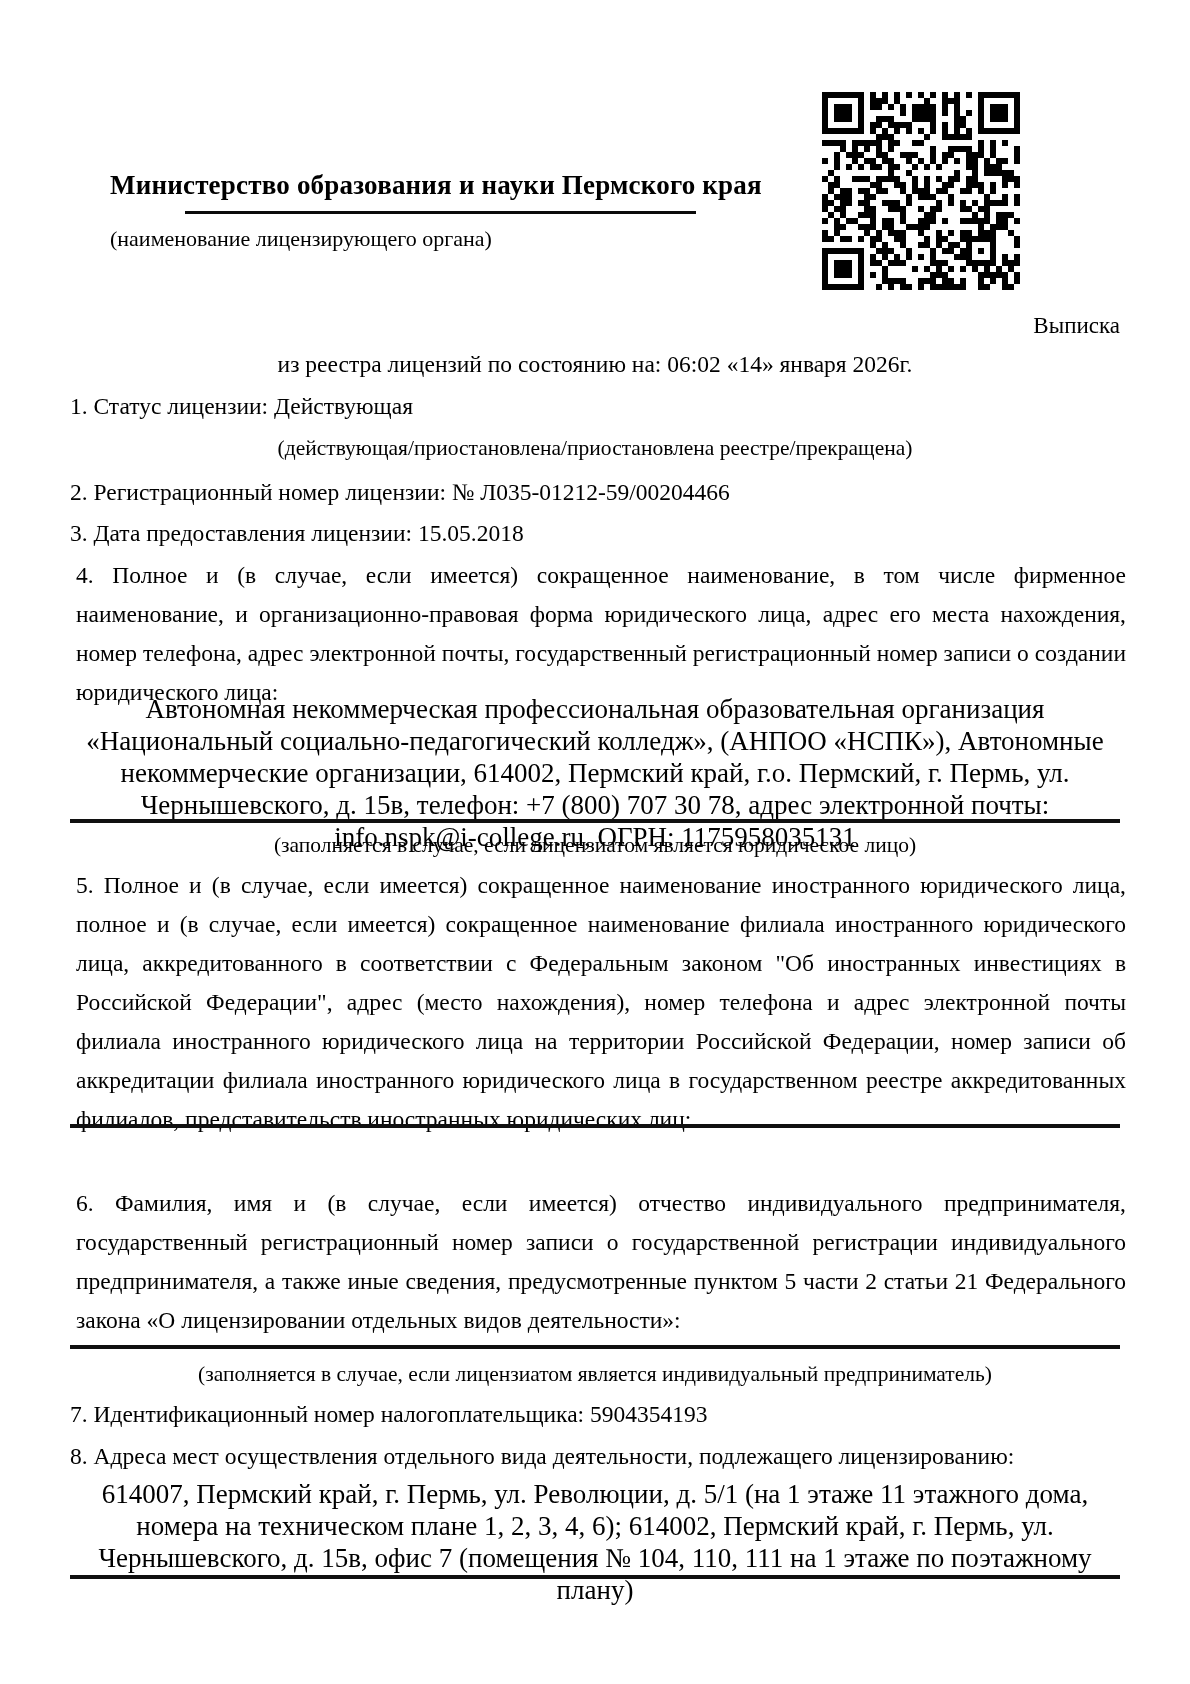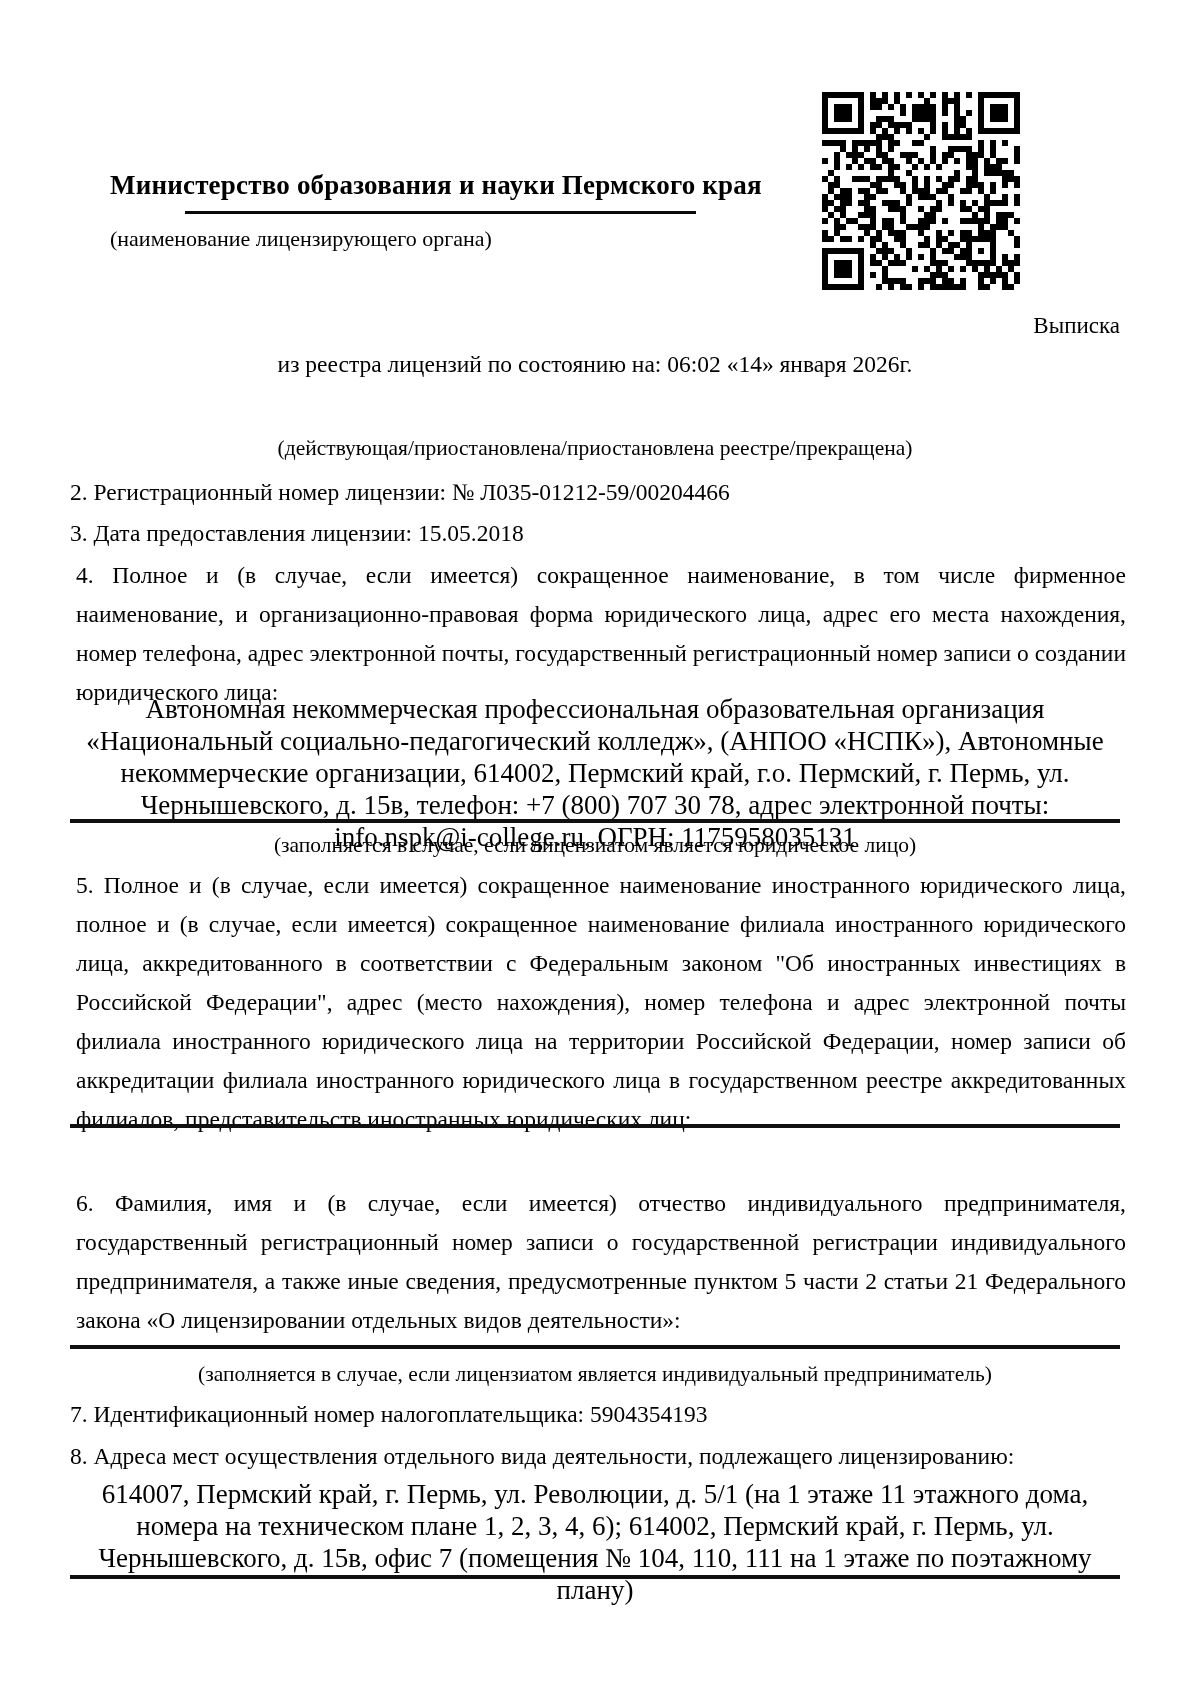--- a/index.html
+++ b/index.html
@@ -601,20 +601,21 @@
         <rect x="156" y="192" width="6" height="6"></rect>
         <rect x="162" y="192" width="6" height="6"></rect>
         <rect x="180" y="192" width="6" height="6"></rect>
         <rect x="186" y="192" width="6" height="6"></rect>
       </svg>
   </div>
 
   <div class="abs doc-title">Выписка</div>
   <div class="abs doc-subtitle">из реестра лицензий по состоянию на: 06:02 «14» января 2026г.</div>
 
+  <div class="abs field f-status">1. Статус лицензии: Действующая</div>
   <div class="abs caption c-status">(действующая/приостановлена/приостановлена реестре/прекращена)</div>
 
   <div class="abs field f-reg">2. Регистрационный номер лицензии: № Л035-01212-59/00204466</div>
   <div class="abs field f-date">3. Дата предоставления лицензии: 15.05.2018</div>
 
   <div class="abs para p-entity">4. Полное и (в случае, если имеется) сокращенное наименование, в том числе фирменное наименование, и организационно-правовая форма юридического лица, адрес его места нахождения, номер телефона, адрес электронной почты, государственный регистрационный номер записи о создании юридического лица:</div>
   <div class="abs value-center v-entity">Автономная некоммерческая профессиональная образовательная организация «Национальный социально-педагогический колледж», (АНПОО «НСПК»), Автономные некоммерческие организации, 614002, Пермский край, г.о. Пермский, г. Пермь, ул. Чернышевского, д. 15в, телефон: +7 (800) 707 30 78, адрес электронной почты: info.nspk@i-college.ru, ОГРН: 1175958035131</div>
   <div class="abs rule r-1"></div>
   <div class="abs caption c-entity">(заполняется в случае, если лицензиатом является юридическое лицо)</div>
 

